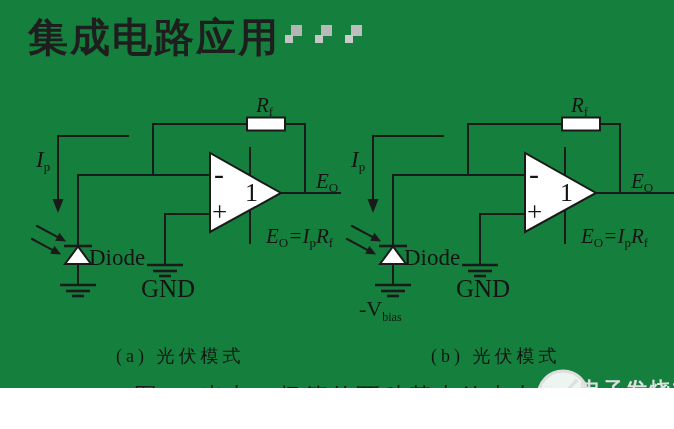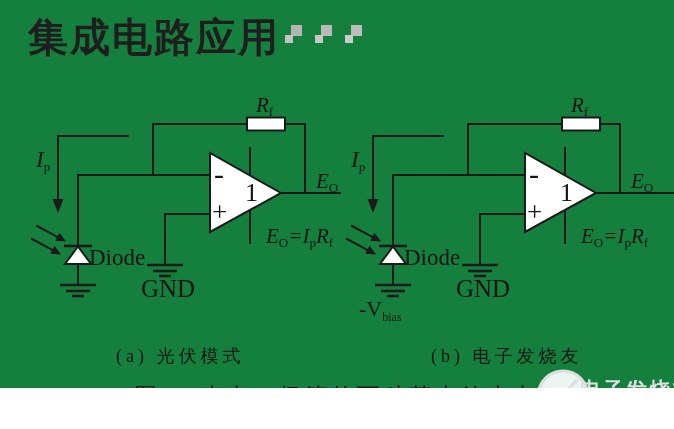--- a/index.html
+++ b/index.html
@@ -149,21 +149,21 @@
     <text x="212" y="136" font-size="27">+</text>
     <text x="245" y="116" font-size="26">1</text>
     <text x="316" y="103" font-size="21"><tspan class="it">E</tspan><tspan font-size="13" dy="4">O</tspan></text>
     <text x="89" y="180" font-size="23">Diode</text>
     <text x="141" y="212" font-size="25">GND</text>
     <text x="266" y="158" font-size="21"><tspan class="it">E</tspan><tspan font-size="13" dy="4">O</tspan><tspan class="it" dy="-4">=I</tspan><tspan font-size="13" dy="4">p</tspan><tspan class="it" dy="-4">R</tspan><tspan font-size="13" dy="4">f</tspan></text>
     <text x="44" y="231" font-size="22"><tspan>-V</tspan><tspan font-size="12" dy="5">bias</tspan></text>
   </svg>
 
   <div id="cap-a" class="cap">(a) 光伏模式</div>
-  <div id="cap-b" class="cap">(b) 电子发烧友</div>
+  <div id="cap-b" class="cap">(b) 光伏模式</div>
   <div id="figcap">图1　光电二极管的两种基本放大电路</div>
 
   <svg id="wm-logo" width="56" height="56" viewBox="0 0 56 56">
     <circle cx="28" cy="28" r="25" fill="rgba(255,255,255,0.92)" stroke="#dedede" stroke-width="3"></circle>
     <line x1="16" y1="40" x2="41" y2="13" stroke="#dedede" stroke-width="3"></line>
     <circle cx="16" cy="40" r="4.5" fill="#ffffff" stroke="#dedede" stroke-width="2.5"></circle>
     <circle cx="41" cy="13" r="2" fill="#dedede"></circle>
   </svg>
   <div id="wm-brand">电子发烧友</div>
   <div id="wm-url">www.elecfans.com</div>

